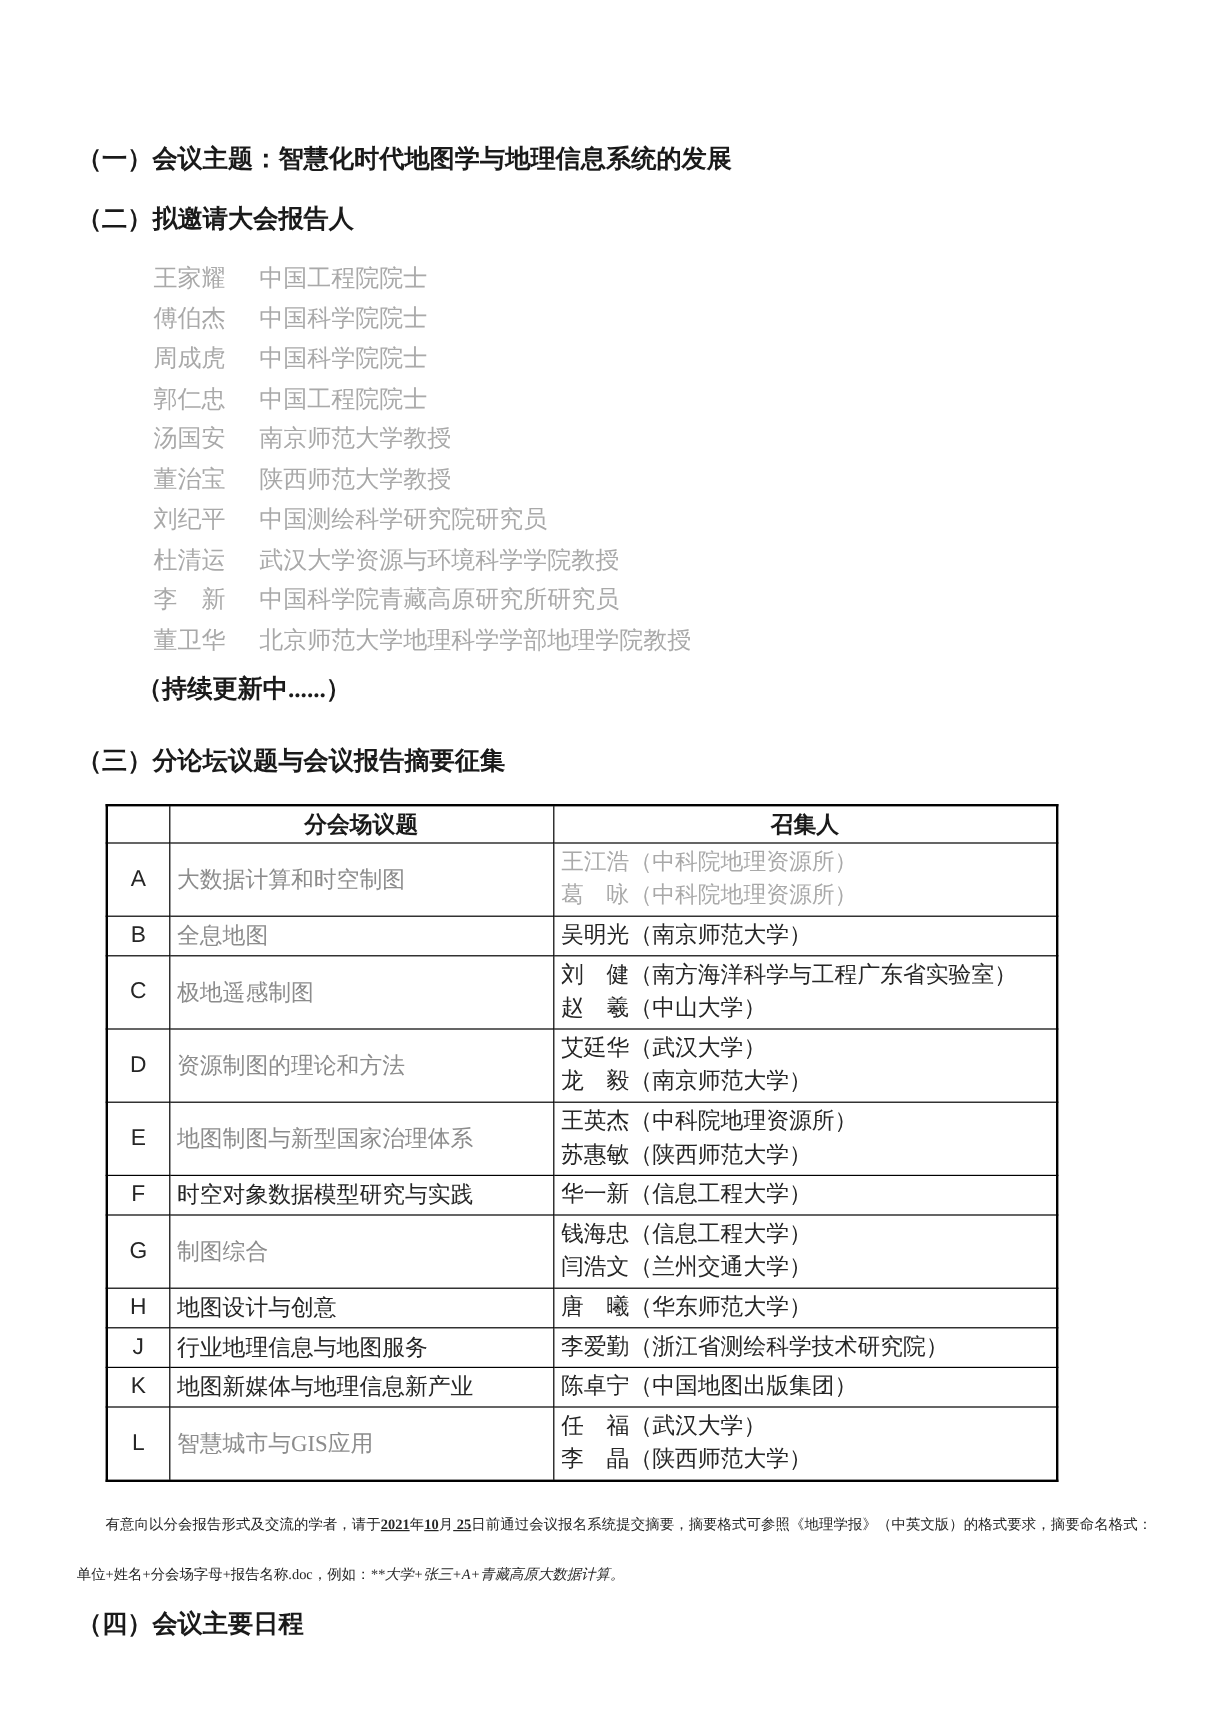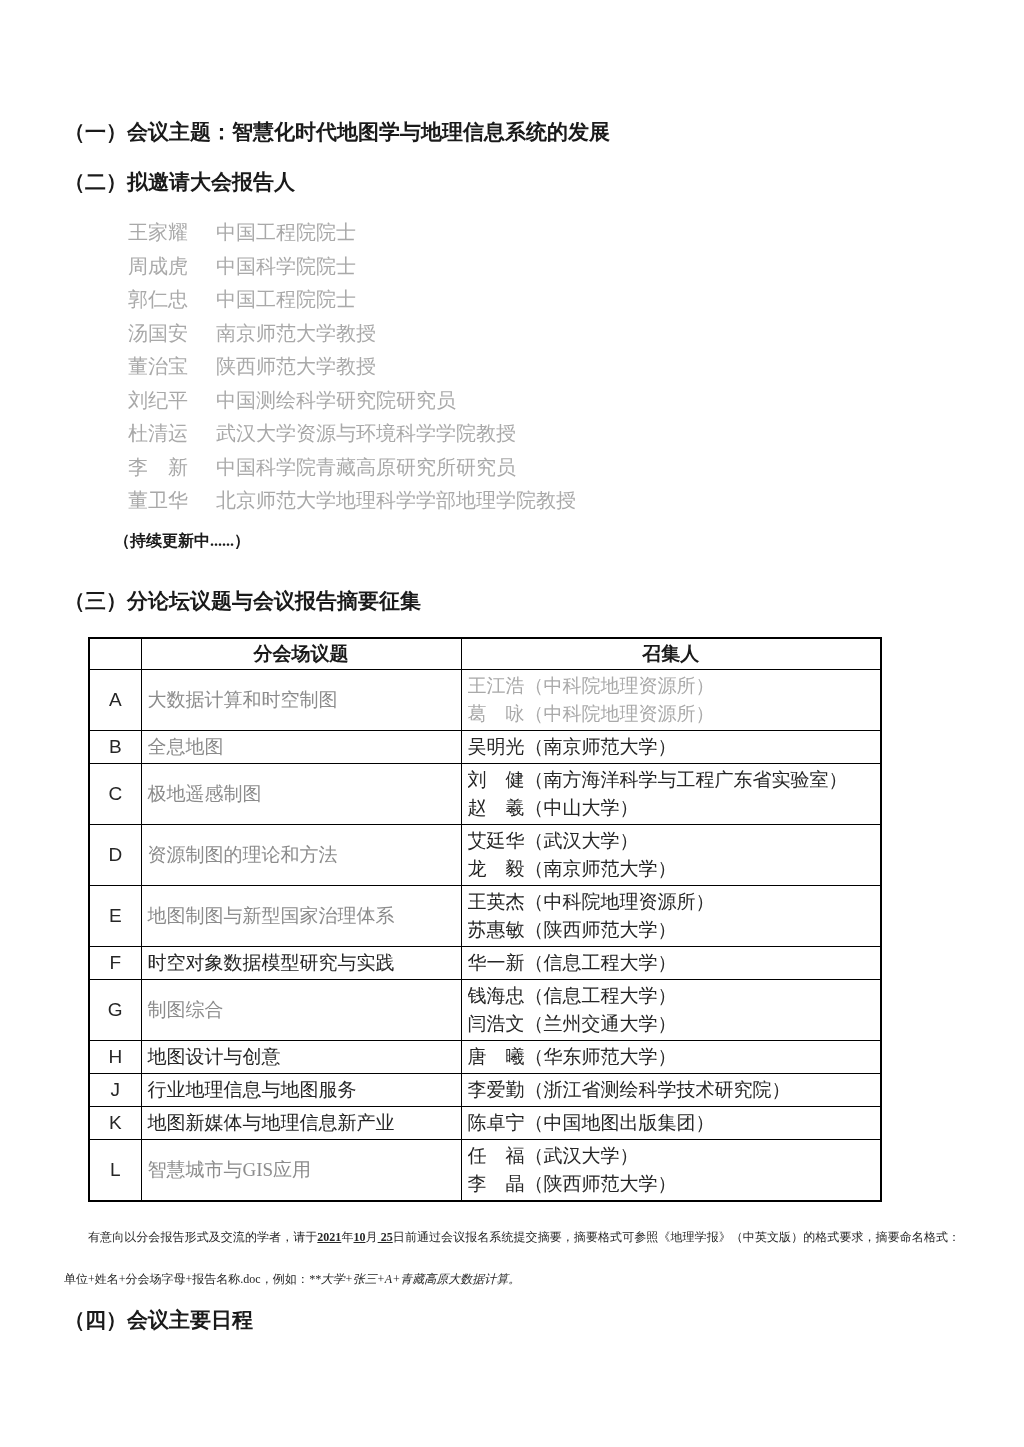--- a/index.html
+++ b/index.html
@@ -25,21 +25,21 @@
   .h-sub{
     font-size:21px; font-weight:bold; color:var(--heading);
     line-height:28px; margin:0;
   }
   .h-sub + .h-sub{margin-top:22px;}
   .speakers{padding-left:64px; margin-top:20px;}
   .speaker-row{line-height:33.5px; font-size:20px; color:var(--muted); white-space:nowrap;}
   .speaker-name{display:inline-block; width:88px;}
   .speaker-affiliation{display:inline-block;}
   .updating-note{
-    font-size:16px; font-weight:bold; color:var(--heading);
+    font-size:21px; font-weight:bold; color:var(--heading);
     line-height:28px; margin:9px 0 0 50px;
   }
   .h-sessions{margin-top:32px;}
   table.sessions{
     border-collapse:collapse; margin:22px 0 0 24px;
     width:792px; table-layout:fixed;
     border:2px solid var(--border);
   }
   table.sessions td, table.sessions th{
     border:1.5px solid var(--border);
@@ -75,20 +75,21 @@
 
 <div class="page">
 
 
   <div class="h-sub">（一）会议主题：智慧化时代地图学与地理信息系统的发展</div>
 
   <div class="h-sub">（二）拟邀请大会报告人</div>
 
   <div class="speakers" id="speakers">
       <div class="speaker-row"><span class="speaker-name">王家耀</span><span class="speaker-affiliation">中国工程院院士</span></div>
+      <div class="speaker-row"><span class="speaker-name">傅伯杰</span><span class="speaker-affiliation">中国科学院院士</span></div>
       <div class="speaker-row"><span class="speaker-name">周成虎</span><span class="speaker-affiliation">中国科学院院士</span></div>
       <div class="speaker-row"><span class="speaker-name">郭仁忠</span><span class="speaker-affiliation">中国工程院院士</span></div>
       <div class="speaker-row"><span class="speaker-name">汤国安</span><span class="speaker-affiliation">南京师范大学教授</span></div>
       <div class="speaker-row"><span class="speaker-name">董治宝</span><span class="speaker-affiliation">陕西师范大学教授</span></div>
       <div class="speaker-row"><span class="speaker-name">刘纪平</span><span class="speaker-affiliation">中国测绘科学研究院研究员</span></div>
       <div class="speaker-row"><span class="speaker-name">杜清运</span><span class="speaker-affiliation">武汉大学资源与环境科学学院教授</span></div>
       <div class="speaker-row"><span class="speaker-name">李　新</span><span class="speaker-affiliation">中国科学院青藏高原研究所研究员</span></div>
       <div class="speaker-row"><span class="speaker-name">董卫华</span><span class="speaker-affiliation">北京师范大学地理科学学部地理学院教授</span></div>
     </div>
 

